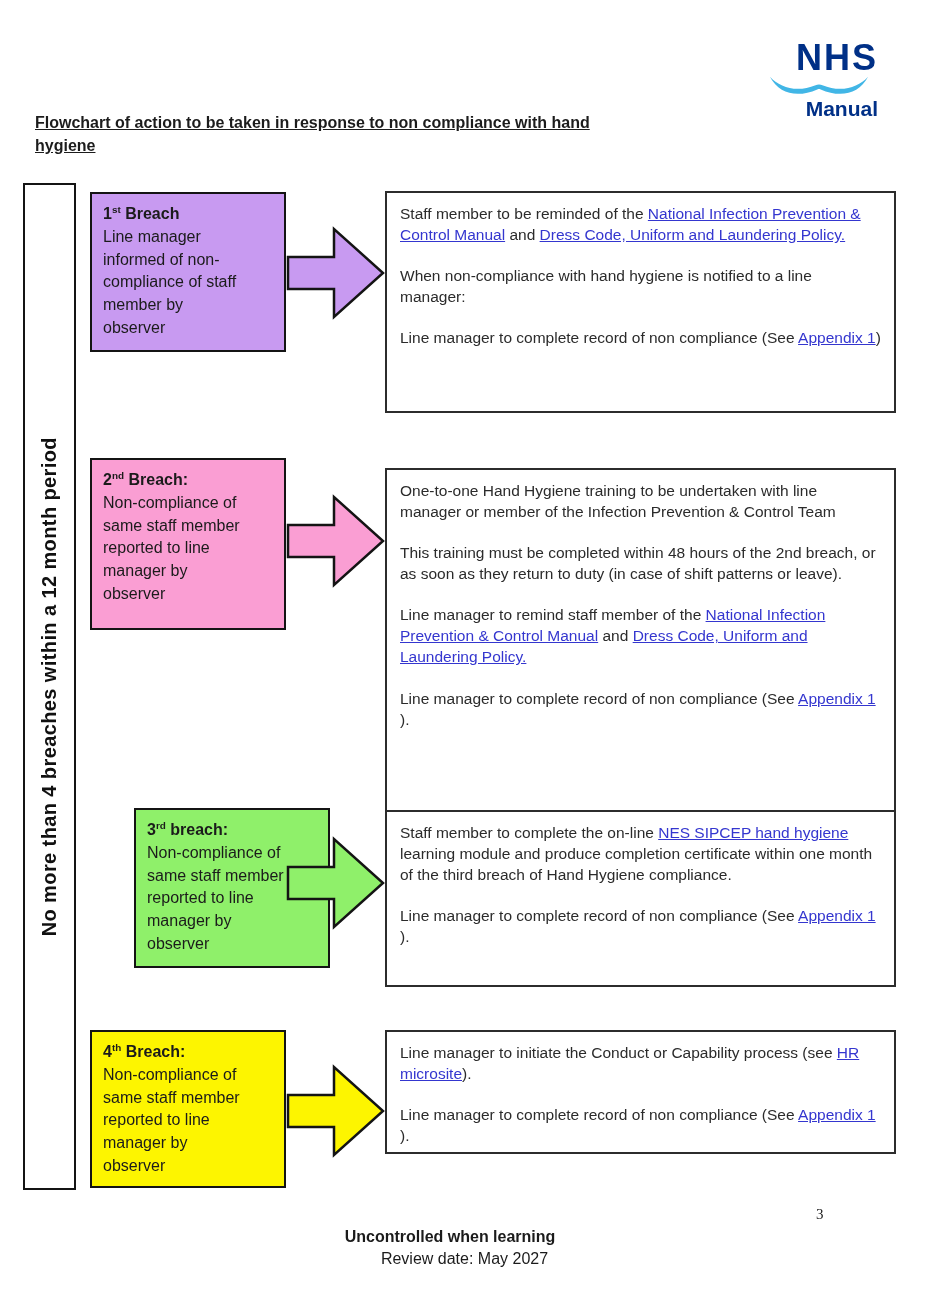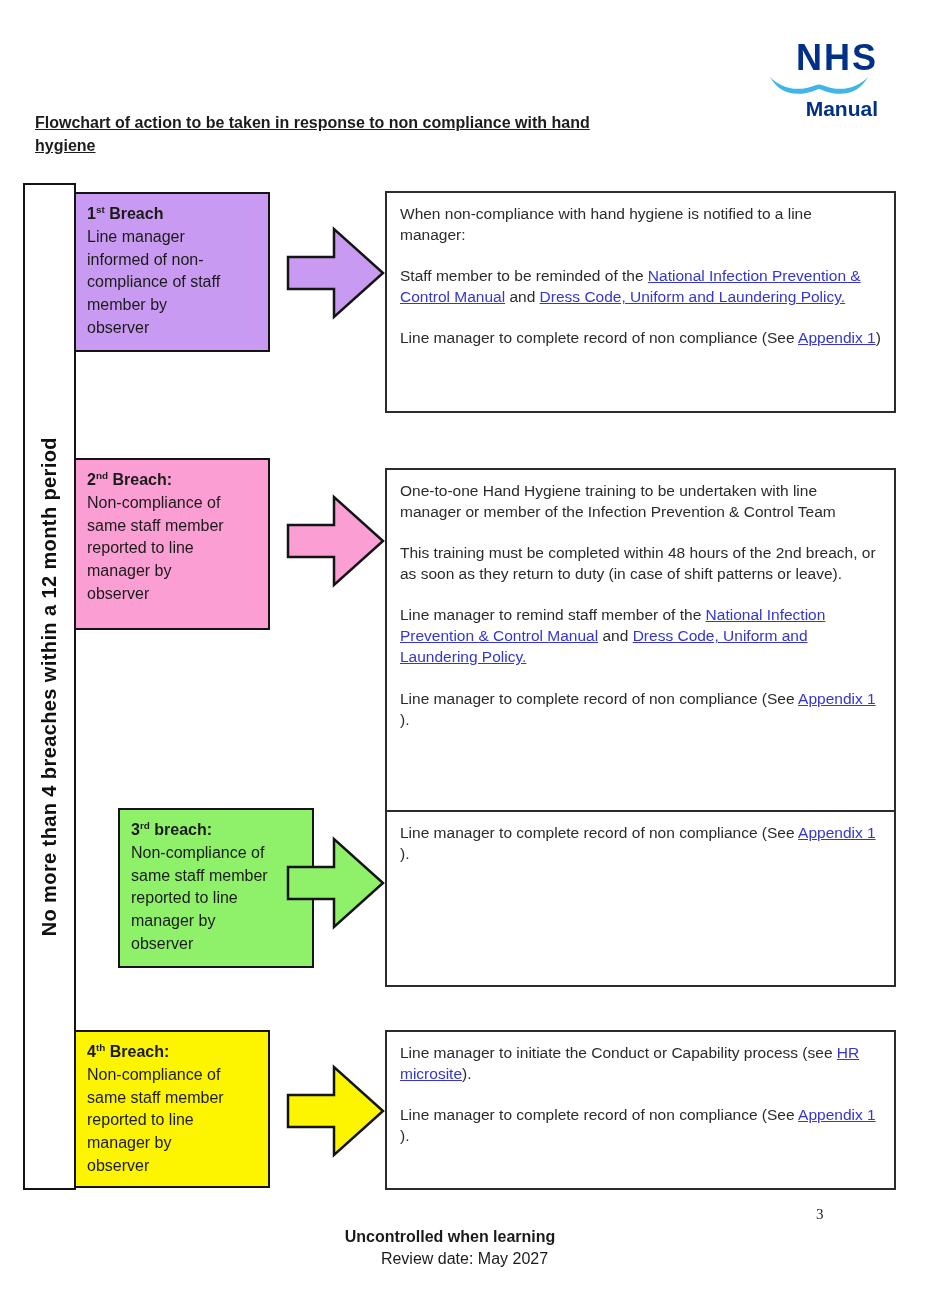--- a/index.html
+++ b/index.html
@@ -23,21 +23,21 @@
     position:absolute;left:23px;top:183px;width:53px;height:1007px;
     border:2px solid #141414;box-sizing:border-box;background:#fff;
     display:flex;align-items:center;justify-content:center;
   }
   .sidebar-label{
     writing-mode:vertical-rl;transform:rotate(180deg);
     font-weight:bold;font-size:20px;color:#101010;white-space:nowrap;letter-spacing:0.4px;
   }
   
   .cbox{
-    position:absolute;left:74px;width:196px;border:2px solid #141414;
+    position:absolute;left:90px;width:196px;border:2px solid #141414;
     box-sizing:border-box;padding:9px 11px;font-size:16px;line-height:1.42;color:#1b1b1b;
   }
   .cbox-heading{font-weight:bold;}
   .cbox-heading sup{font-size:0.62em;}
   .cbox-body{white-space:pre-line;}
   
   .arrow{position:absolute;left:286px;width:100px;height:104px;display:block;}
   
   .wbox{
     position:absolute;left:385px;width:511px;border:2px solid #2c2c2c;
@@ -79,22 +79,22 @@
   <div class="cbox-body">Line manager
 informed of non-
 compliance of staff
 member by
 observer</div>
 </div>
 <svg class="arrow" style="top:221px;" viewBox="0 0 100 104">
   <polygon points="2,36 48,36 48,8 97,52 48,96 48,68 2,68" stroke="#141414" stroke-width="2.5" stroke-linejoin="miter" fill="#c89af1"></polygon>
 </svg>
 <div class="wbox" style="top:191px;height:222px;">
+    <p>Staff member to be reminded of the <a href="#">National Infection Prevention &amp; Control Manual</a> and <a href="#">Dress Code, Uniform and Laundering Policy.</a></p>
     <p>When non-compliance with hand hygiene is notified to a line manager:</p>
-    <p>Staff member to be reminded of the <a href="#">National Infection Prevention &amp; Control Manual</a> and <a href="#">Dress Code, Uniform and Laundering Policy.</a></p>
     <p>Line manager to complete record of non compliance (See <a href="#">Appendix 1</a>)</p>
   </div>
 
 <div class="cbox" style="top: 458px; height: 172px; background-color: rgb(250, 158, 211);">
   <div class="cbox-heading"><span>2</span><sup>nd</sup><span> Breach:</span></div>
   <div class="cbox-body">Non-compliance of
 same staff member
 reported to line
 manager by
 observer</div>
@@ -114,35 +114,36 @@
   <div class="cbox-body">Non-compliance of
 same staff member
 reported to line
 manager by
 observer</div>
 </div>
 <svg class="arrow" style="top:831px;" viewBox="0 0 100 104">
   <polygon points="2,36 48,36 48,8 97,52 48,96 48,68 2,68" stroke="#141414" stroke-width="2.5" stroke-linejoin="miter" fill="#8ff06a"></polygon>
 </svg>
 <div class="wbox" style="top:810px;height:177px;">
+    <p>Staff member to complete the on-line <a href="#">NES SIPCEP hand hygiene</a> learning module and produce completion certificate within one month of the third breach of Hand Hygiene compliance.</p>
     <p>Line manager to complete record of non compliance (See <a href="#">Appendix 1</a> ).</p>
   </div>
 
 <div class="cbox" style="top: 1030px; height: 158px; background-color: rgb(253, 245, 0);">
   <div class="cbox-heading"><span>4</span><sup>th</sup><span> Breach:</span></div>
   <div class="cbox-body">Non-compliance of
 same staff member
 reported to line
 manager by
 observer</div>
 </div>
 <svg class="arrow" style="top:1059px;" viewBox="0 0 100 104">
   <polygon points="2,36 48,36 48,8 97,52 48,96 48,68 2,68" stroke="#141414" stroke-width="2.5" stroke-linejoin="miter" fill="#fdf500"></polygon>
 </svg>
-<div class="wbox" style="top:1030px;height:160px;">
+<div class="wbox" style="top:1030px;height:124px;">
     <p>Line manager to initiate the Conduct or Capability process (see <a href="#">HR microsite</a>).</p>
     <p>Line manager to complete record of non compliance (See <a href="#">Appendix 1</a> ).</p>
   </div>
 
 <div class="footer">
   <div class="footer-bold">Uncontrolled when learning</div>
   <div class="footer-regular">Review date: May 2027</div>
 </div>
 <div class="page-number">3</div>
 

